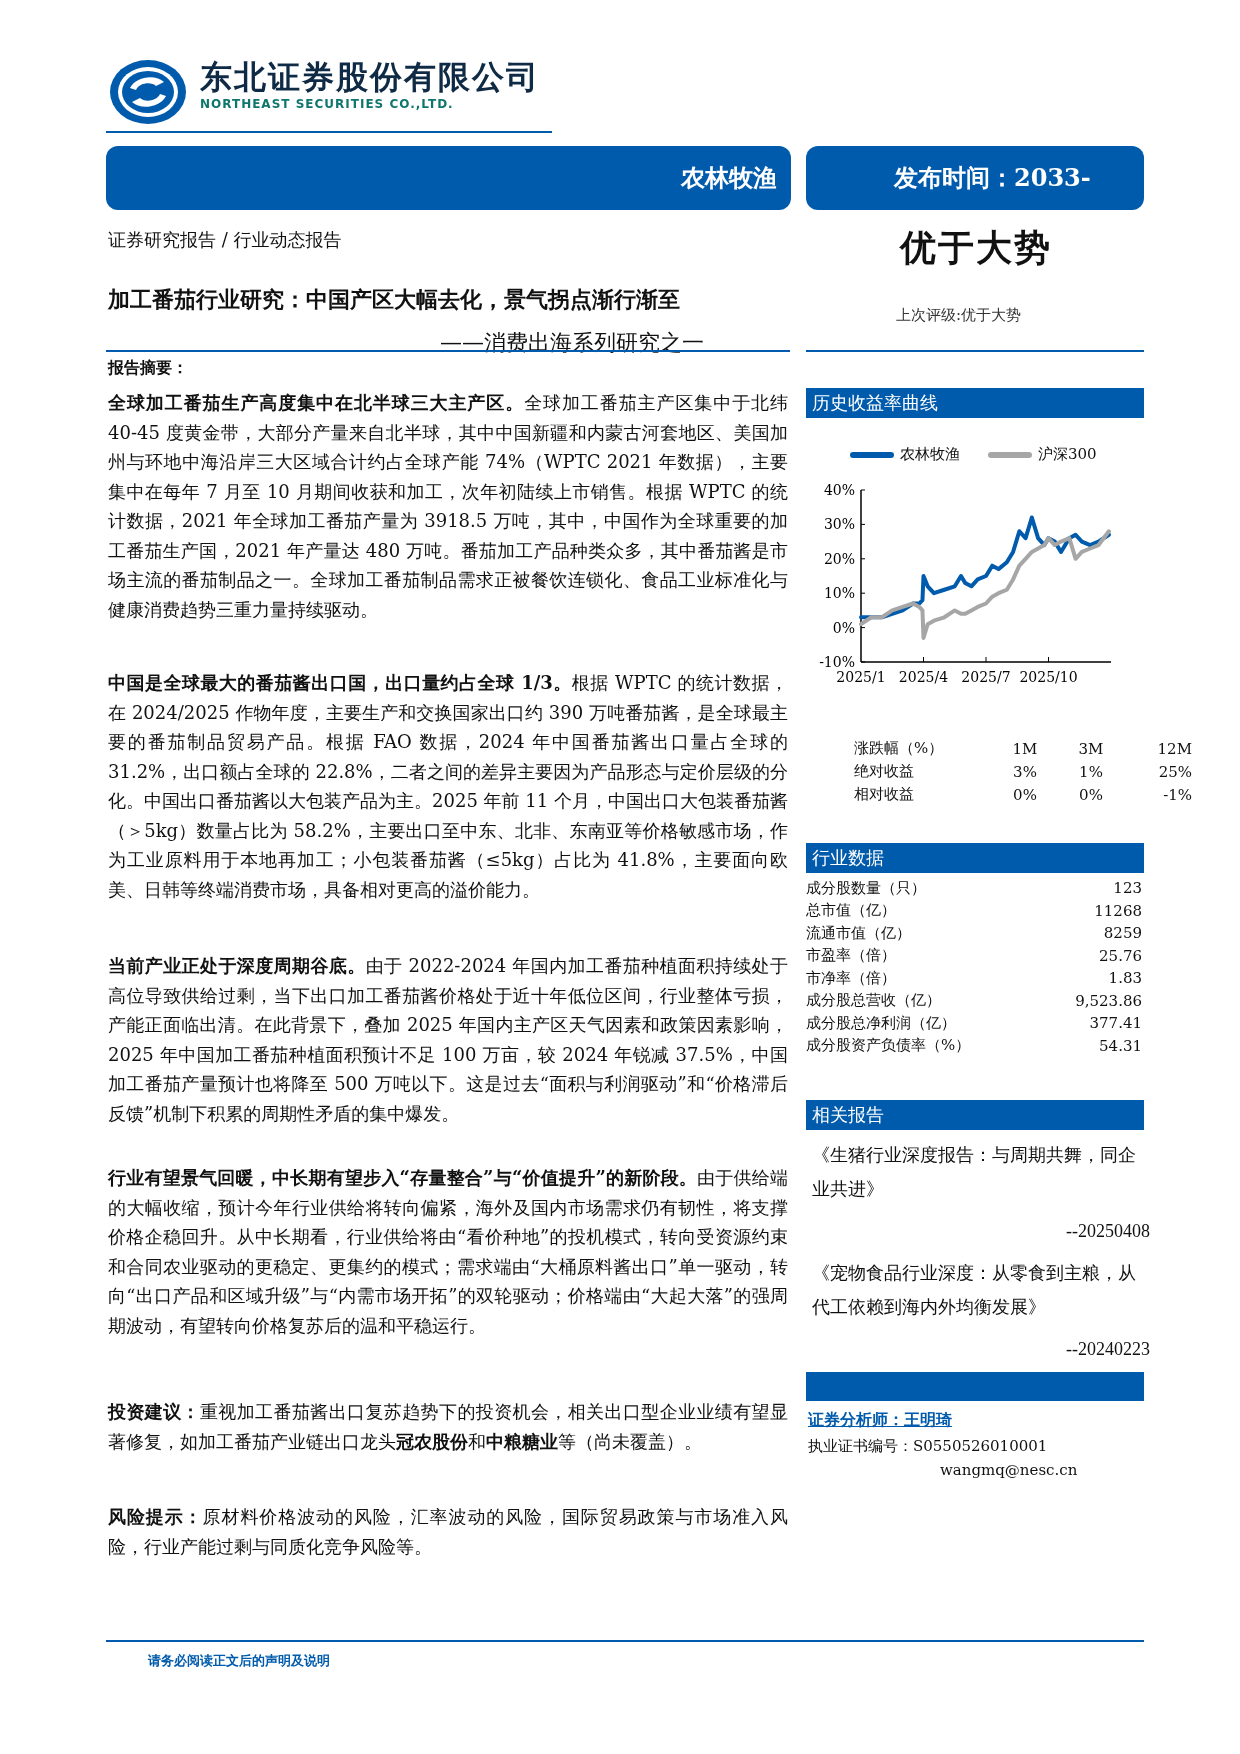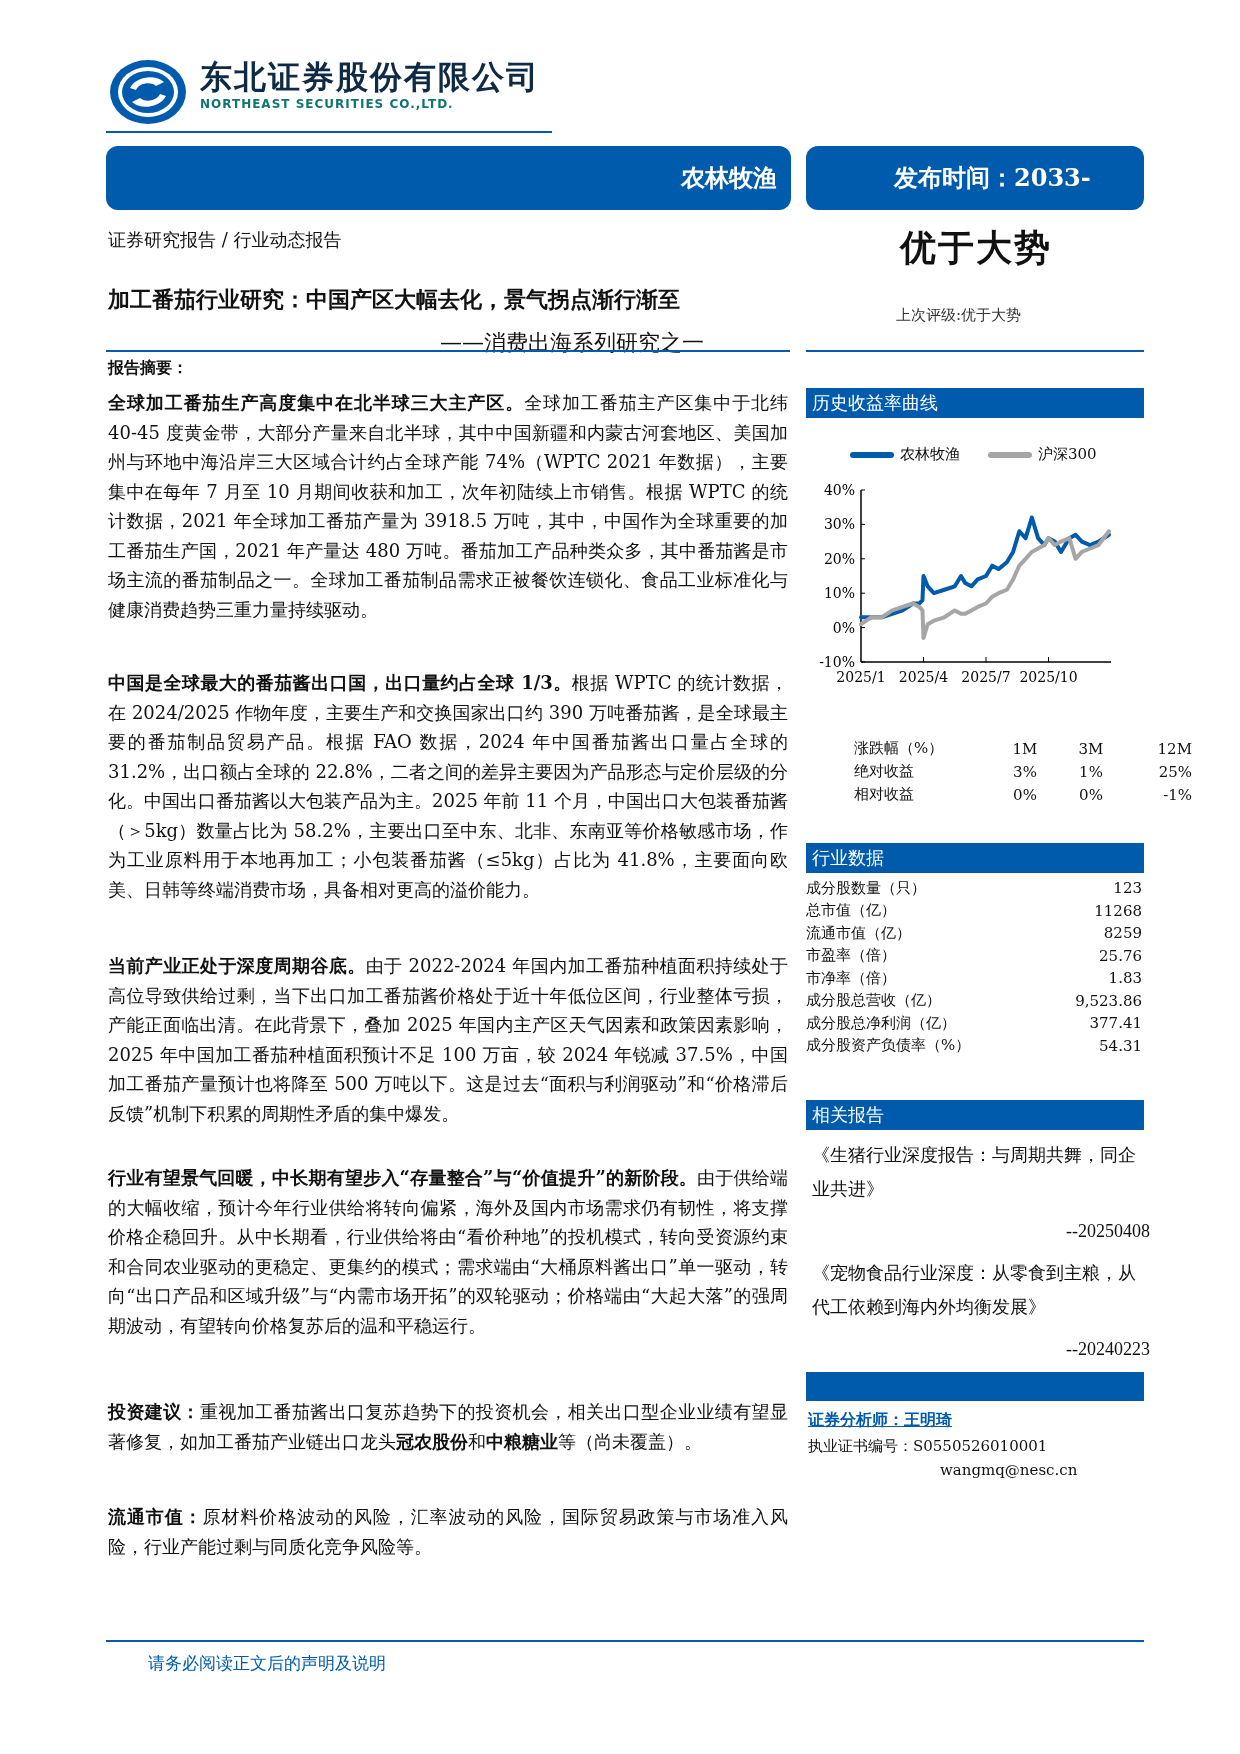--- a/index.html
+++ b/index.html
@@ -32,21 +32,21 @@
   .perf .c:last-child { text-align:right; width:68px; }
   .ind { left:806px; top:877px; width:336px; font-size:15px; }
   .ind .row { display:flex; justify-content:space-between; height:22.5px; align-items:center; }
   .related { left:812px; top:1138px; width:338px; font-size:18px; line-height:34px;font-family:Liberation Serif, serif; }
   .related .date { text-align:right; }
   .blue-bar { left:806px; top:1372px; width:338px; height:29px; background:#005bac; }
   .analyst { left:808px; top:1410px; font-size:16px; font-weight:bold; color:#005bac; text-decoration:underline; }
   .cert { left:808px; top:1437px; font-size:15px; }
   .email { left:940px; top:1461px; font-size:15px; }
   .footer-rule { left:106px; top:1640px; width:1038px; height:2px; background:#005bac; }
-  .footer { left:148px; top:1652px; font-size:17px; color:#005bac; font-weight:normal; }
+  .footer { left:148px; top:1652px; font-size:13px; color:#005bac; font-weight:bold; }
 </style>
 </head>
 <body>
 
 <div class="abs logo">
   <svg width="80" height="68" viewBox="0 0 80 68">
     <ellipse cx="40" cy="34" rx="38" ry="32" fill="#005bac"></ellipse>
     <ellipse cx="40" cy="34" rx="30" ry="25" fill="#fff"></ellipse>
     <ellipse cx="40" cy="34" rx="26" ry="21" fill="#005bac"></ellipse>
     <path d="M22 30 C28 18, 48 16, 56 24 L48 28 C44 24, 32 24, 28 32 Z" fill="#fff"></path>
@@ -84,21 +84,21 @@
 <div class="abs para" style="top:951px;">
   <b>当前产业正处于深度周期谷底。</b><span>由于 2022-2024 年国内加工番茄种植面积持续处于高位导致供给过剩，当下出口加工番茄酱价格处于近十年低位区间，行业整体亏损，产能正面临出清。在此背景下，叠加 2025 年国内主产区天气因素和政策因素影响，2025 年中国加工番茄种植面积预计不足 100 万亩，较 2024 年锐减 37.5%，中国加工番茄产量预计也将降至 500 万吨以下。这是过去“面积与利润驱动”和“价格滞后反馈”机制下积累的周期性矛盾的集中爆发。</span>
 </div>
 <div class="abs para" style="top:1163px;">
   <b>行业有望景气回暖，中长期有望步入“存量整合”与“价值提升”的新阶段。</b><span>由于供给端的大幅收缩，预计今年行业供给将转向偏紧，海外及国内市场需求仍有韧性，将支撑价格企稳回升。从中长期看，行业供给将由“看价种地”的投机模式，转向受资源约束和合同农业驱动的更稳定、更集约的模式；需求端由“大桶原料酱出口”单一驱动，转向“出口产品和区域升级”与“内需市场开拓”的双轮驱动；价格端由“大起大落”的强周期波动，有望转向价格复苏后的温和平稳运行。</span>
 </div>
 <div class="abs para" style="top:1397px;">
   <b>投资建议：</b><span>重视加工番茄酱出口复苏趋势下的投资机会，相关出口型企业业绩有望显著修复，如加工番茄产业链出口龙头</span><b>冠农股份</b><span>和</span><b>中粮糖业</b><span>等（尚未覆盖）。</span>
 </div>
 <div class="abs para" style="top:1502px;">
-  <b>流通市值：</b><span>原材料价格波动的风险，汇率波动的风险，国际贸易政策与市场准入风险，行业产能过剩与同质化竞争风险等。</span>
+  <b>风险提示：</b><span>原材料价格波动的风险，汇率波动的风险，国际贸易政策与市场准入风险，行业产能过剩与同质化竞争风险等。</span>
 </div>
 
 <div class="abs side-head" style="top:388px;">历史收益率曲线</div>
 <div class="abs legend">
   <span class="sw" style="background:#005bac;"></span>
   <span>农林牧渔</span>
   <span style="width:16px;display:inline-block;"></span>
   <span class="sw" style="background:#a6a6a6;"></span>
   <span>沪深300</span>
 </div>

